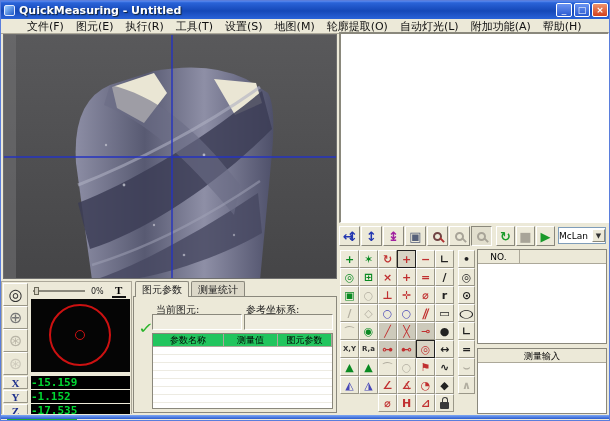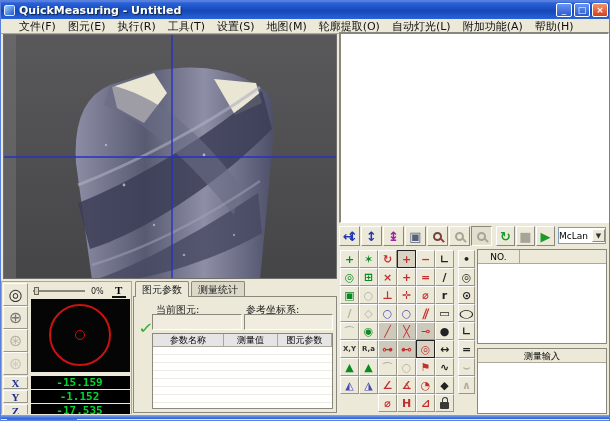--- a/index.html
+++ b/index.html
@@ -14,21 +14,21 @@
   .app-icon { width:11px; height:11px; margin-right:4px;
     background:linear-gradient(135deg,#9fd0ff,#1b56c8); border:1px solid #dfe8ff; border-radius:2px; }
   .title-text { font-weight:bold; font-size:11px; text-shadow:1px 1px 1px #123; flex:1; white-space:nowrap; }
   .winbtn { width:16px; height:14px; margin-left:2px; border-radius:2px; color:#fff;
     font-size:9px; line-height:13px; text-align:center; border:1px solid #fff; }
   .winbtn.min,.winbtn.max { background:linear-gradient(180deg,#6a93f2,#2a5ad0); }
   .winbtn.close { background:linear-gradient(180deg,#f0936c,#d2401e); font-weight:bold; }
 
   
   .menubar { position:absolute; left:0; top:18px; width:610px; height:15px; background:#ece9d8;
-    border-bottom:1px solid #aca899; display:flex; align-items:center; padding-left:12px; }
+    border-bottom:1px solid #aca899; display:flex; align-items:center; padding-left:20px; }
   .menu-item { padding:0 6px; font-size:11px; color:#111; white-space:nowrap; }
 
   
   .camera { position:absolute; left:2px; top:33px; width:334px; height:245px; background:#4a4a4c;
     border:1px solid #6f6f6f; overflow:hidden; }
   .camera svg { display:block; }
 
   
   .gfx { position:absolute; left:338px; top:31px; width:270px; height:191px; background:#fff;
     border-top:2px solid #8a887c; border-left:2px solid #8a887c; border-right:1px solid #fff; border-bottom:1px solid #fff; }
@@ -95,36 +95,36 @@
   .slider .track { position:absolute; left:0; top:4px; width:52px; height:2px; background:#8a887c; }
   .slider .handle { position:absolute; left:1px; top:1px; width:5px; height:8px; background:#d8d4c4;
     border:1px solid #6a6858; }
   .pctlabel { font-size:8px; margin-left:6px; color:#222; }
   .tbold { margin-left:8px; width:14px; height:13px; text-align:center; font-weight:bold; font-size:11px;
     font-family:"Liberation Serif", serif; border-bottom:2px solid #111; line-height:11px; }
   .lightview { position:absolute; left:29px; top:17px; width:99px; height:73px; background:#050505; overflow:hidden; }
   .redring { position:absolute; left:18px; top:5px; width:62px; height:62px; border:2px solid #cc1111; border-radius:50%; }
   .redring2 { position:absolute; left:44px; top:31px; width:10px; height:10px; border:1.5px solid #cc1111; border-radius:50%; }
   .dro { position:absolute; left:29px; top:93px; width:99px; }
-  .drorow { height:13px; margin-top:1px; background:#000; color:#00d832; text-align:center;
+  .drorow { height:13px; margin-top:1px; background:#000; color:#00d832; text-align:left;
     font-family:"DejaVu Sans Mono", monospace; font-weight:bold; font-size:11px; line-height:13px; padding-right:2px; }
 
   
   .params { position:absolute; left:132px; top:280px; width:204px; height:133px; background:#ece9d8; }
   .tabs { position:absolute; left:2px; top:0; display:flex; }
   .tab { height:15px; padding:0 6px; font-size:10px; line-height:15px; border:1px solid #8a887c;
     border-bottom:none; border-radius:2px 2px 0 0; background:#dcd8c8; color:#222; margin-right:2px; }
   .tab.active { background:#ece9d8; position:relative; z-index:2; height:16px; }
   .pbody { position:absolute; left:0; top:15px; width:204px; height:117px; border:1px solid #8a887c; background:#ece9d8; }
   .checkmark { position:absolute; left:6px; top:22px; color:#2ab42a; font-size:15px; font-weight:bold;
     transform:scaleX(1.3); }
   .flabel { position:absolute; font-size:10px; color:#222; white-space:nowrap; }
   .fbox { position:absolute; height:16px; background:#f0ede0; border:1px solid; border-color:#8a887c #fff #fff #8a887c; }
   .ptable { position:absolute; left:18px; top:36px; width:181px; height:76px; background:#fff; border:1px solid #8a887c; }
-  .pthead { display:flex; height:13px; background:#e5e5e5; border-bottom:1px solid #aca899; }
+  .pthead { display:flex; height:13px; background:#22c55e; border-bottom:1px solid #aca899; }
   .pth { font-size:9px; text-align:center; line-height:13px; border-right:1px solid #aca899; overflow:hidden; }
   .ptrow { height:8px; border-bottom:1px solid #edebe2; }
 
   
   .statusbar { position:absolute; left:0; top:413px; width:610px; height:8px; background:#ece9d8; }
   .statusblue { position:absolute; left:0; top:1px; width:610px; height:4px;
     background:linear-gradient(180deg,#7fa8f4,#2a5cd0); }
   .statusgreen { position:absolute; left:6px; top:5px; width:70px; height:3px; background:#1fa832; }
 
   .c-g { color:#0a8a22; } .c-r { color:#c03030; } .c-b { color:#4747b8; }

